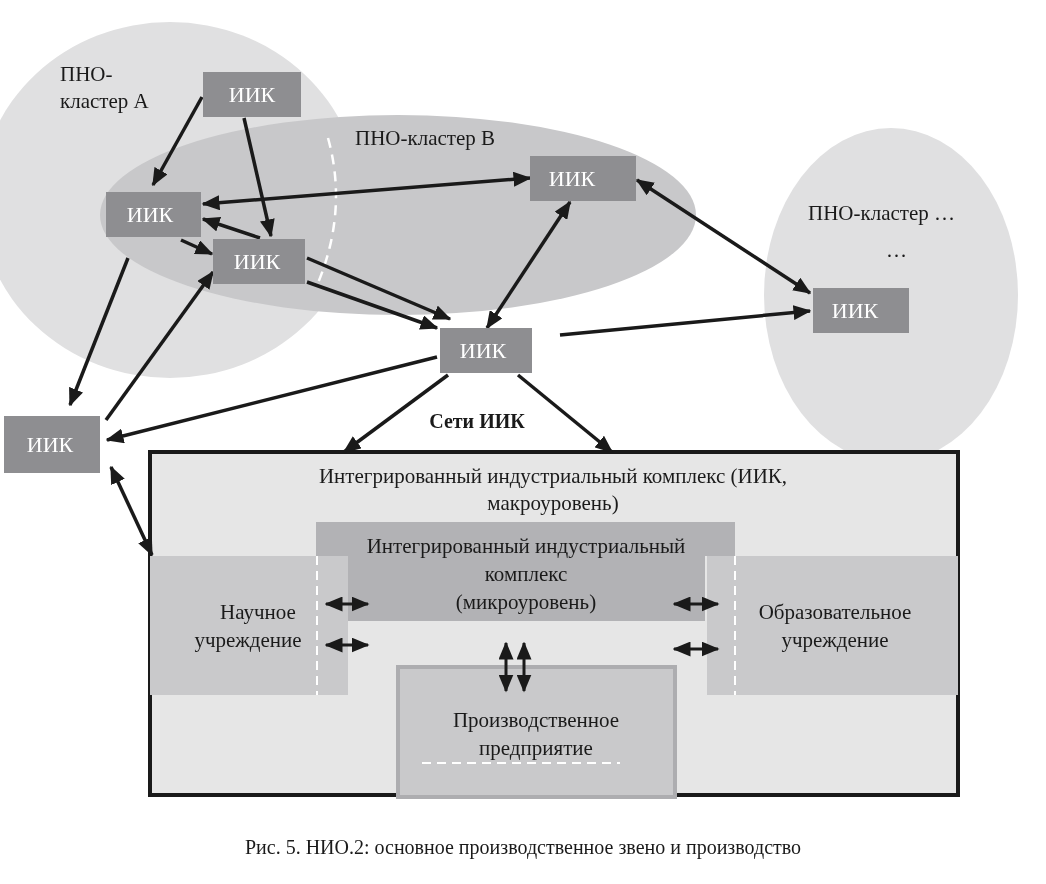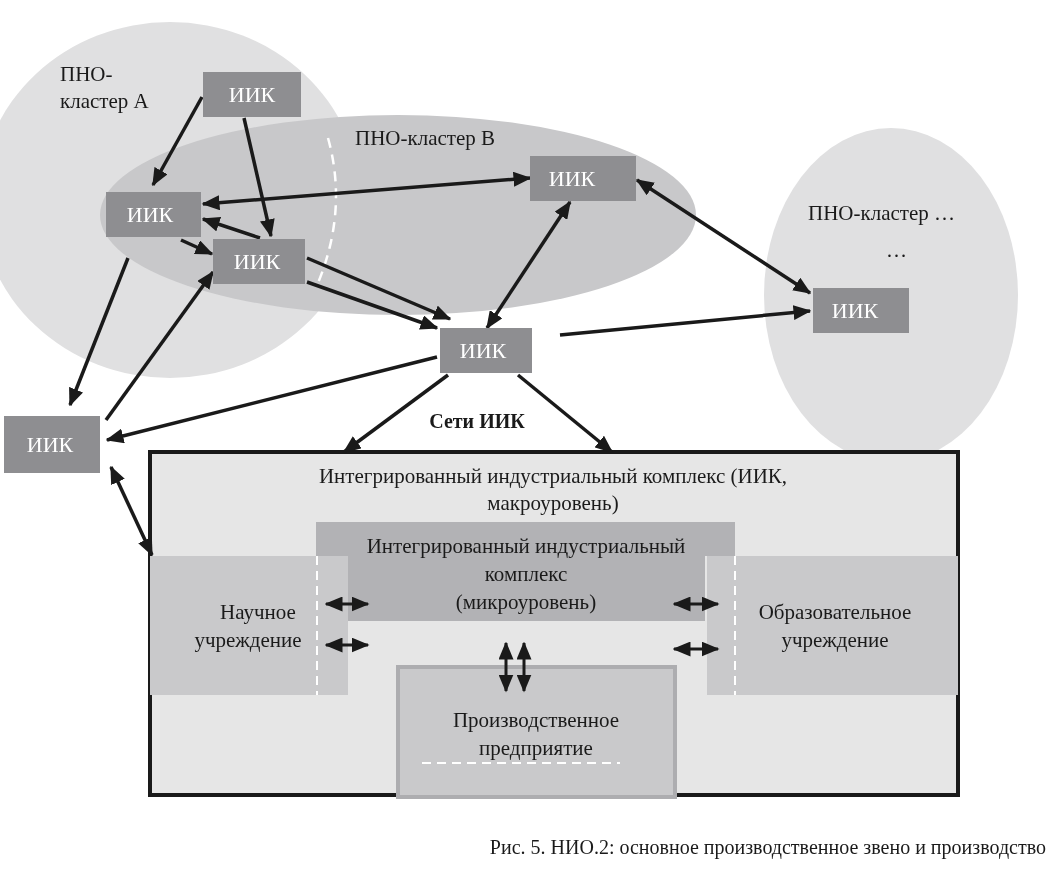--- a/index.html
+++ b/index.html
@@ -1,21 +1,21 @@
 <!DOCTYPE html>
 <html><head>
 <meta charset="utf-8">
 <style>
   html, body { margin: 0; padding: 0; background: #ffffff; }
   body { width: 1046px; height: 884px; position: relative; overflow: hidden;
          font-family: "Liberation Serif", serif; color: #1a1a1a; }
   #diagram { position: absolute; left: 0; top: 0; }
   .lbl { font-family: "Liberation Serif", serif; fill: #1a1a1a; }
   .node-text { font-family: "Liberation Serif", serif; fill: #ffffff; font-size: 22px; }
-  .caption { position: absolute; left: 0; width: 1046px; top: 836px; text-align: right;
+  .caption { position: absolute; left: 0; width: 1046px; top: 836px; text-align: center;
              font-family: "Liberation Serif", serif; font-size: 20px; color: #1a1a1a; }
 </style>
 </head>
 <body>
 
 <svg id="diagram" width="1046" height="884" viewBox="0 0 1046 884">
   <defs>
     <marker id="ah" viewBox="0 0 10 10" refX="9" refY="5" markerWidth="6" markerHeight="6" orient="auto-start-reverse" markerUnits="userSpaceOnUse">
     </marker>
     <marker id="arr" viewBox="0 0 12 10" refX="11" refY="5" markerWidth="18" markerHeight="15" orient="auto-start-reverse" markerUnits="userSpaceOnUse">

